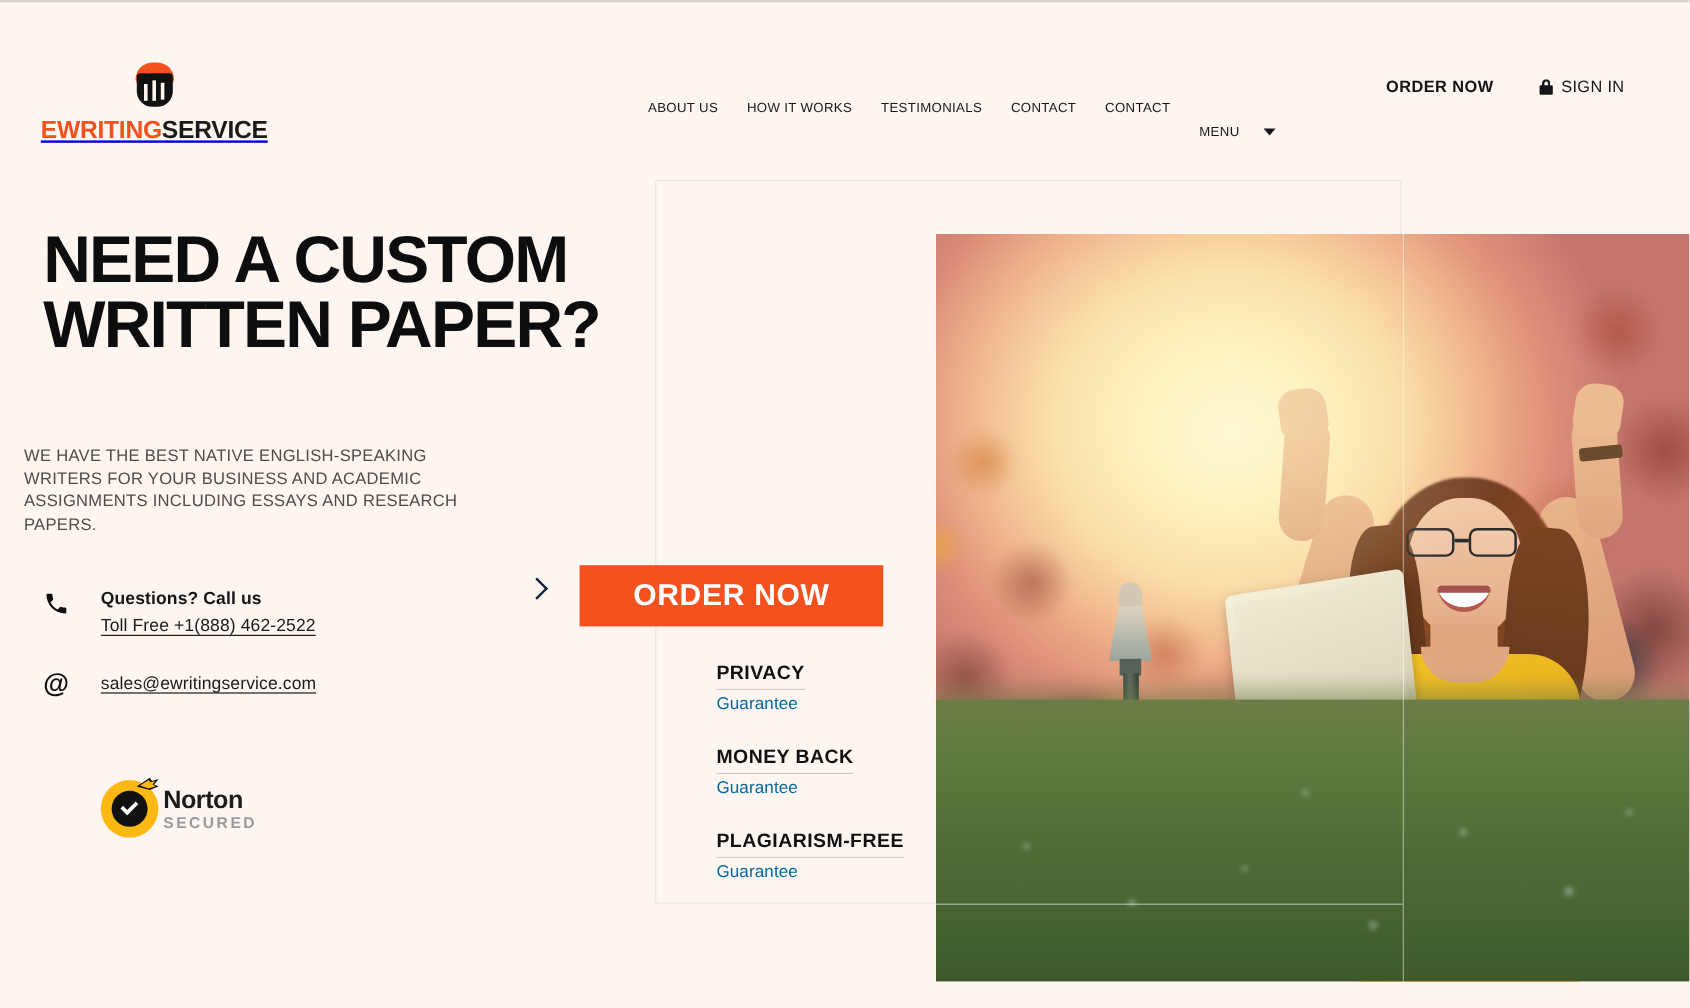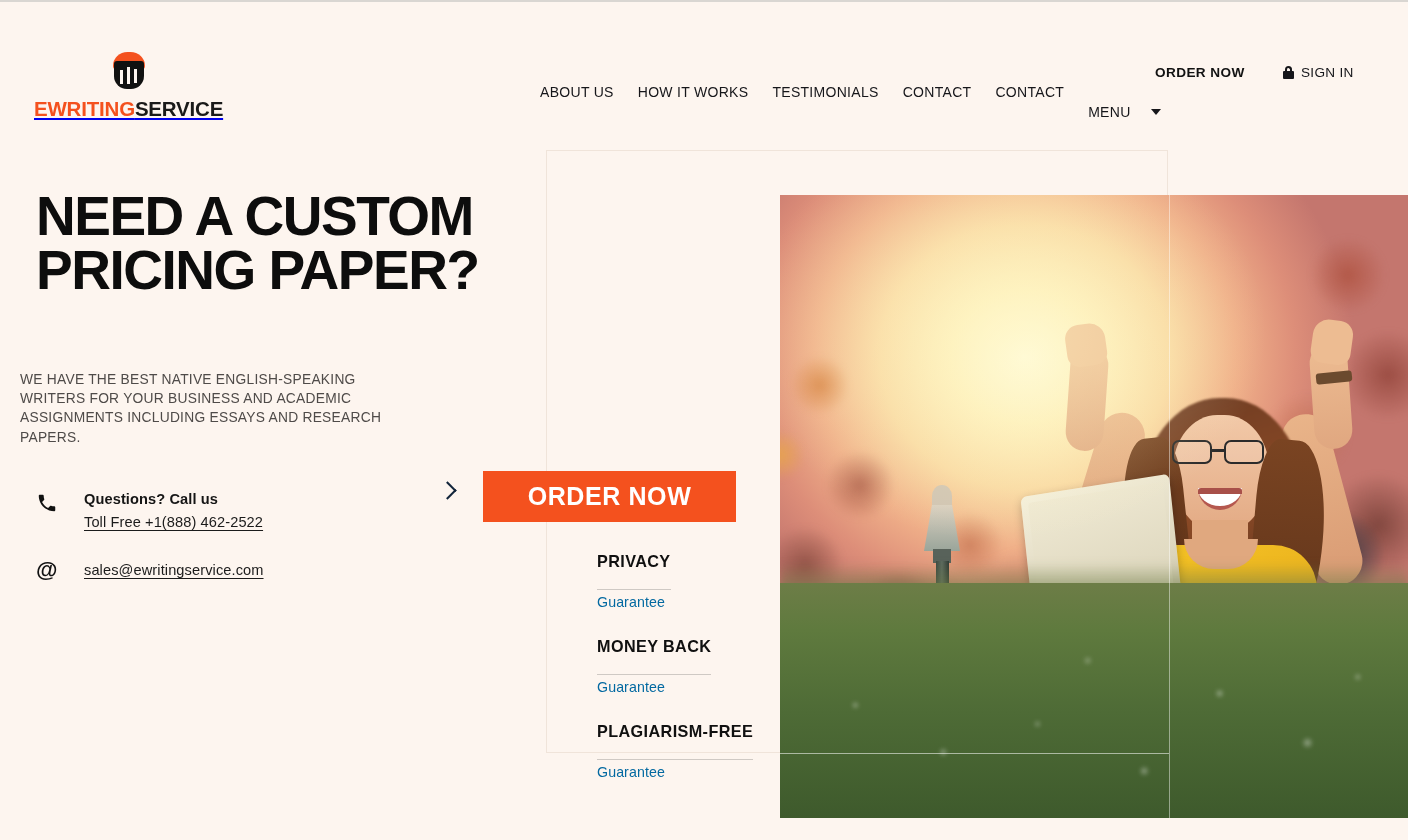--- a/index.html
+++ b/index.html
@@ -40,21 +40,21 @@
   .logo-mark .swoosh:after{
     content:""; position:absolute; left:1px; top:9px; width:15px; height:12px;
     background:#fdf5ef; border-radius:60% 40% 50% 50%;
   }
   .logo-text{ font-size:20.5px; font-weight:bold; letter-spacing:-0.2px; line-height:1; }
   .logo-text .w{ color:#f4511e; }
   .logo-text .s{ color:#1a1a1a; }
 
   .nav{ position:absolute; left:540px; top:62px; display:flex; align-items:center; gap:24px; }
   .nav a{
-    font-size:14px; color:#16161a; text-decoration:none; letter-spacing:0.3px;
+    font-size:11px; color:#16161a; text-decoration:none; letter-spacing:0.3px;
     white-space:nowrap;
     text-align:center;
   }
   .nav .menu-item{ display:flex; align-items:center; gap:20px;margin-top:40px; }
   .caret{
     width:0;height:0;border-left:5px solid transparent;border-right:5px solid transparent;
     border-top:6px solid #16161a; display:inline-block;
   }
 
   .order-now-link{
@@ -135,21 +135,21 @@
     color:#fff; font-size:25px; font-weight:bold; letter-spacing:0.6px;
     font-family:"Liberation Sans", sans-serif;
     display:flex; align-items:center; justify-content:center;
   }
 
   
   .guarantees{ position:absolute; left:597px; top:552px; width:170px; }
   .g{ margin-bottom:27px; }
   .g .gt{
     font-size:16.2px; font-weight:bold; color:#101010; letter-spacing:0.4px;
-    display:inline-block; padding-bottom:18px; border-bottom:1px solid #cfc9c4;
+    display:inline-block; padding-bottom:3px; border-bottom:1px solid #cfc9c4;
   }
   .g .gs{ font-size:14.2px; color:#0369a1; margin-top:4px; letter-spacing:0.1px; }
 
   
   .hero{
     position:absolute; left:780px; top:195px; width:628px; height:623px; overflow:hidden;
   }
   .hero .sky{
     position:absolute; inset:0;
     background:
@@ -430,41 +430,56 @@
           <span class="body"></span>
       </span>
       <span>SIGN IN</span>
     </a>
   </div>
 
   <div class="frame"></div>
 
   <h1 class="headline">
     <span>NEED A CUSTOM</span>
-    <span class="l2">PRICING PAPER?</span>
+    <span class="l2">WRITTEN PAPER?</span>
   </h1>
 
   <p class="subcopy">WE HAVE THE BEST NATIVE ENGLISH-SPEAKING WRITERS FOR YOUR BUSINESS AND ACADEMIC ASSIGNMENTS INCLUDING ESSAYS AND RESEARCH PAPERS.</p>
 
   <div class="contact">
     <div class="crow">
       <span class="ico">
         <svg width="22" height="22" viewBox="0 0 24 24" fill="#111">
             <path d="M6.6 10.8c1.4 2.8 3.8 5.2 6.6 6.6l2.2-2.2c.3-.3.7-.4 1-.2 1.2.4 2.4.6 3.6.6.6 0 1 .4 1 1V20c0 .6-.4 1-1 1C10.6 21 3 13.4 3 4c0-.6.4-1 1-1h3.4c.6 0 1 .4 1 1 0 1.3.2 2.5.6 3.6.1.4 0 .8-.2 1.1l-2.2 2.1z"></path>
           </svg>
       </span>
       <div class="title">Questions? Call us</div>
       <a class="val" href="#">Toll Free +1(888) 462-2522</a>
     </div>
     <div class="crow">
       <span class="ico"><span class="at">@</span></span>
       <a class="val" href="#">sales@ewritingservice.com</a>
     </div>
   </div>
 
+  <div class="norton">
+    <span class="ring">
+      <span class="inner">
+          <span class="tick"></span>
+        </span>
+      <svg class="flag" viewBox="0 0 24 18">
+        <path d="M2 9 L14 1 L16 4 L22 2 L18 7 L22 9 L14 12 Z" fill="#111"></path>
+        <path d="M5 8 L13 3 L14.5 5 L19 3.8 L16.5 7 L19.5 8.6 L13 10.8 Z" fill="#fdb913"></path>
+      </svg>
+    </span>
+    <span class="ntxt">
+      <span class="n1">Norton</span>
+      <span class="n2">SECURED</span>
+    </span>
+  </div>
 
   <span class="cta-arrow"></span>
   <button class="order-btn">ORDER NOW</button>
 
   <div class="guarantees">
     <div class="g">
       <div class="gt">PRIVACY</div>
       <div class="gs">Guarantee</div>
     </div>
     <div class="g">

